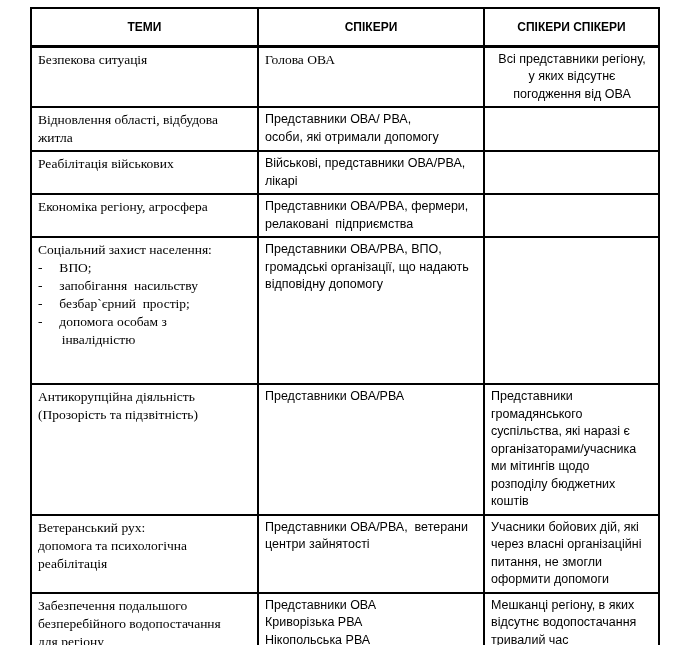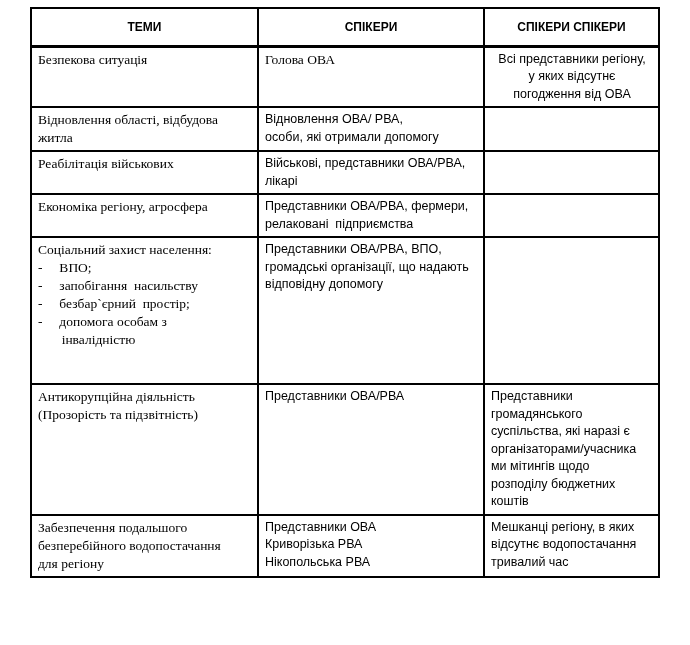--- a/index.html
+++ b/index.html
@@ -84,21 +84,21 @@
       <tr class="r0">
         <td class="serif">Безпекова ситуація</td>
         <td class="serif">Голова ОВА</td>
         <td class="center">Всі представники регіону,
 у яких відсутнє
 погодження від ОВА</td>
       </tr>
       <tr class="r1">
         <td class="serif">Відновлення області, відбудова
 житла</td>
-        <td>Відновлення ОВА/ РВА,
+        <td>Представники ОВА/ РВА,
 особи, які отримали допомогу</td>
         <td></td>
       </tr>
       <tr class="r2">
         <td class="serif">Реабілітація військових</td>
         <td>Військові, представники ОВА/РВА,
 лікарі</td>
         <td></td>
       </tr>
       <tr class="r3">
@@ -124,20 +124,31 @@
 (Прозорість та підзвітність)</td>
         <td>Представники ОВА/РВА</td>
         <td>Представники
 громадянського
 суспільства, які наразі є
 організаторами/учасника
 ми мітингів щодо
 розподілу бюджетних
 коштів</td>
       </tr>
+      <tr class="r6">
+        <td class="serif">Ветеранський рух:
+допомога та психологічна
+реабілітація</td>
+        <td>Представники ОВА/РВА,  ветерани
+центри зайнятості</td>
+        <td>Учасники бойових дій, які
+через власні організаційні
+питання, не змогли
+оформити допомоги</td>
+      </tr>
       <tr class="r7">
         <td class="serif">Забезпечення подальшого
 безперебійного водопостачання
 для регіону</td>
         <td>Представники ОВА
 Криворізька РВА
 Нікопольська РВА</td>
         <td>Мешканці регіону, в яких
 відсутнє водопостачання
 тривалий час</td>

